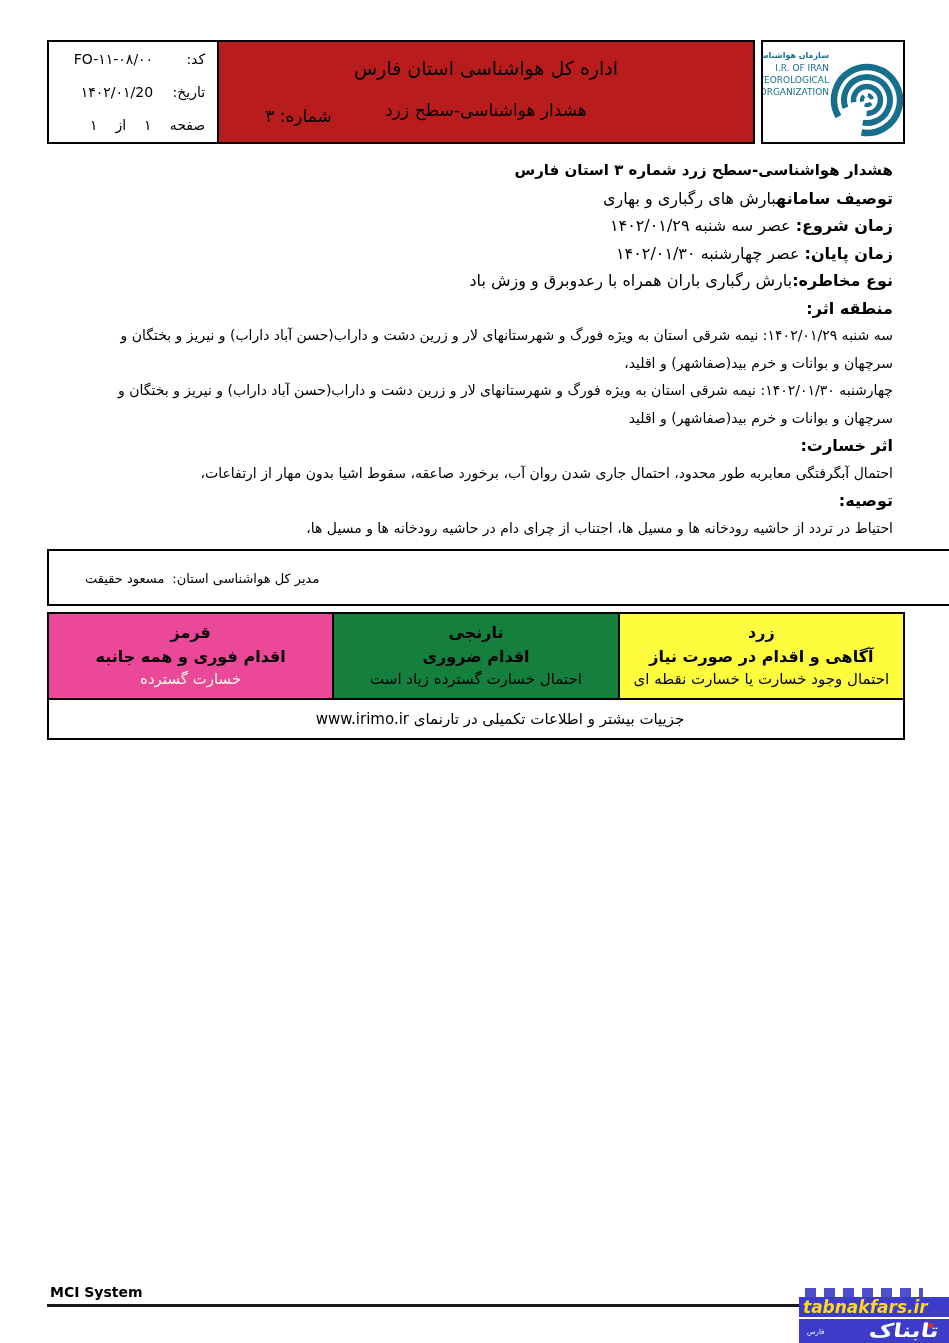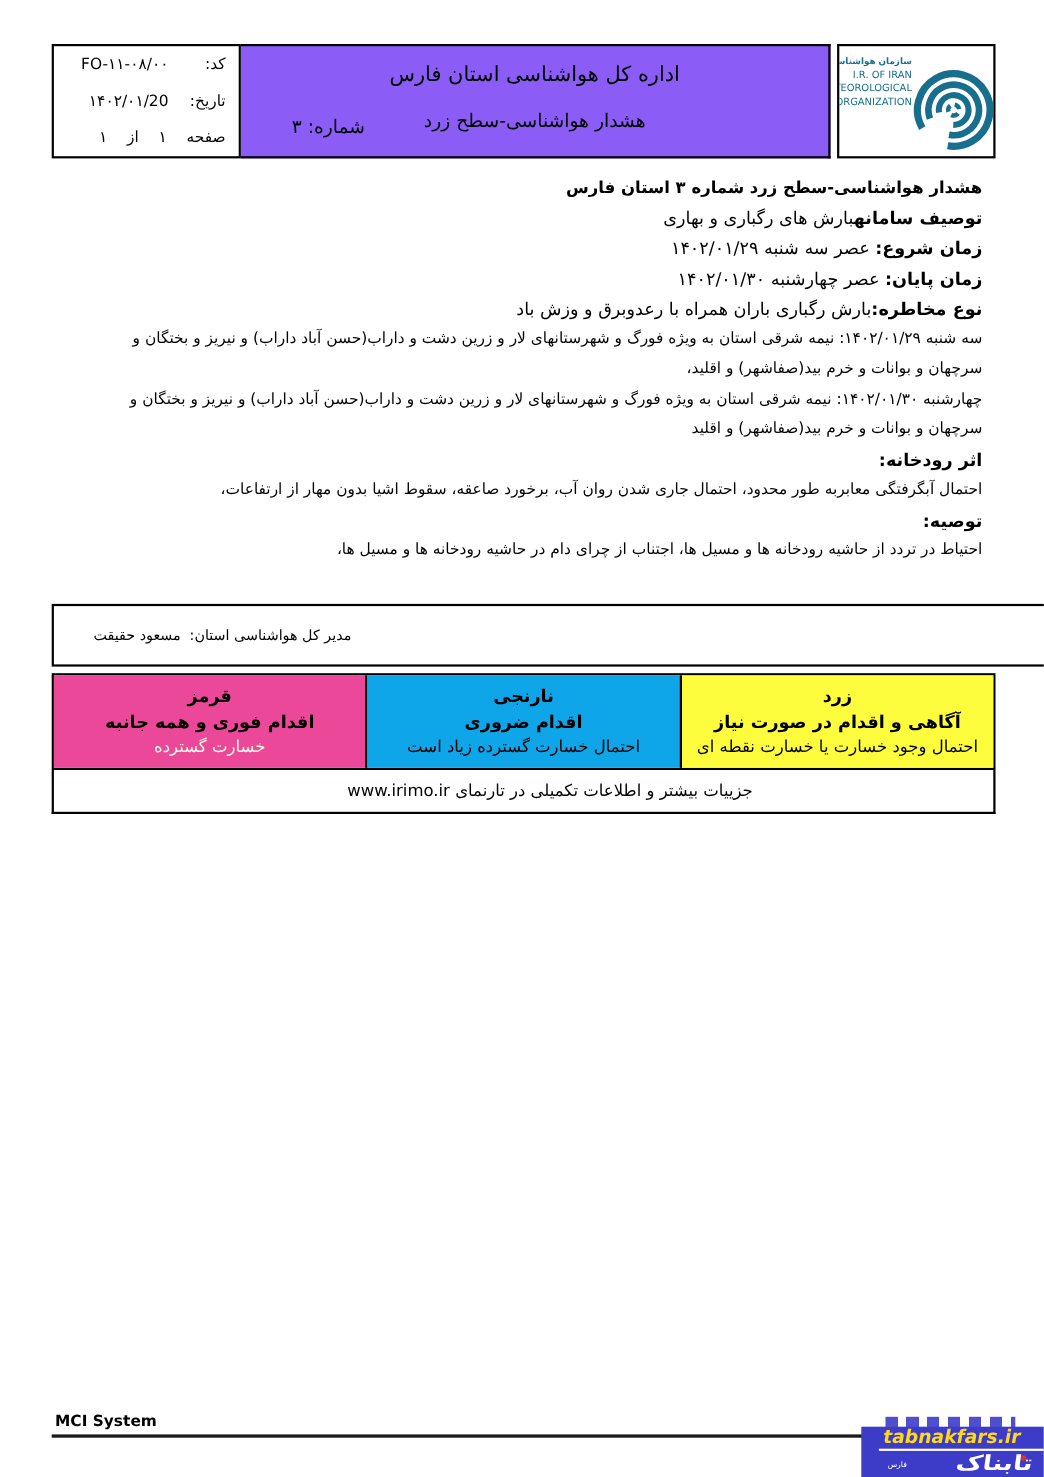--- a/index.html
+++ b/index.html
@@ -11,21 +11,21 @@
   .info-box{width:190px;box-sizing:border-box;border:2px solid #000;direction:rtl;
             display:flex;flex-direction:column;justify-content:space-between;
             padding:9px 12px;font-size:14px;}
   .info-row{display:flex;align-items:baseline;}
   .info-row .lbl{min-width:46px;}
   .info-row .val{margin-right:6px;direction:ltr;unicode-bidi:embed;}
   .page-row{display:flex;gap:0;align-items:baseline;}
   .page-row span{margin-left:18px;}
 
   .banner{width:602px;box-sizing:border-box;border:2px solid #000;border-left:none;
-          background:#8b5cf6;position:relative;direction:rtl;}
+          background:#b91c1c;position:relative;direction:rtl;}
   .banner-title{text-align:center;font-size:19px;margin-top:15px;}
   .banner-sub{text-align:center;font-size:17px;margin-top:21px;}
   .banner-number{position:absolute;left:46px;bottom:16px;font-size:17px;}
 
   .logo-box{width:153px;margin-left:6px;box-sizing:border-box;border:2px solid #000;
             background:#fff;display:flex;align-items:center;justify-content:center;}
 
   
   .body-text{position:absolute;top:157px;left:0;width:915px;box-sizing:border-box;
              padding:0 22px 0 14px;direction:rtl;}
@@ -45,36 +45,36 @@
   
   .levels{position:absolute;top:612px;left:47px;width:858px;}
   .levels-row{display:flex;direction:ltr;height:88px;border:2px solid #000;box-sizing:border-box;}
   .cell{flex:1;box-sizing:border-box;border-right:2px solid #000;direction:rtl;text-align:center;
         display:flex;flex-direction:column;justify-content:space-around;padding:7px 4px;}
   .cell:last-child{border-right:none;}
   .cell .name,.cell .action{font-weight:bold;font-size:16px;line-height:1.1;}
   .cell .desc{font-size:15px;line-height:1.1;}
   .cell.red{background:#ec4899;}
   .cell.red .desc{color:#fdfbe2;}
-  .cell.orange{background:#0ea5e9;}
+  .cell.orange{background:#15803d;}
   .cell.yellow{background:#fdfd3d;}
   .levels-footer{height:40px;box-sizing:border-box;border:2px solid #000;border-top:none;
                  display:flex;align-items:center;justify-content:center;
                  direction:rtl;font-size:15px;padding-left:48px;}
 
   
   .mci{position:absolute;left:50px;top:1284px;font-weight:bold;font-size:14px;direction:ltr;}
   .footer-line{position:absolute;left:47px;top:1304px;width:858px;height:3px;background:#1a1a1a;z-index:1;}
 
   
   .watermark{position:absolute;right:0;bottom:0;z-index:3;}
   .wm-cropped{position:absolute;right:26px;bottom:45px;width:118px;height:10px;
               background:repeating-linear-gradient(90deg,#3c3cc8 0 11px,transparent 11px 19px);
               opacity:.9;}
-  .wm-box{position:relative;width:150px;height:46px;background:#3c3cc8;overflow:hidden;padding-left:16px;}
+  .wm-box{position:relative;width:150px;height:46px;background:#3c3cc8;overflow:hidden;}
   .wm-site{direction:ltr;text-align:left;color:#ffd919;font-weight:bold;font-style:italic;
            font-size:17px;line-height:19px;padding:1px 4px 0 4px;border-bottom:2px solid #fff;}
   .wm-brand-row{position:relative;height:25px;direction:rtl;}
   .wm-brand{position:absolute;right:10px;top:-1px;color:#fff;font-weight:bold;font-size:19px;
             transform:skewX(-8deg) scaleX(1.25);transform-origin:right center;line-height:25px;}
   .wm-dot{position:absolute;right:16px;top:4px;width:5px;height:5px;border-radius:50%;background:#e03131;}
   .wm-sub{position:absolute;left:8px;top:9px;color:#fff;font-size:7px;}
 
   .logo-svg text{fill:#186f8d;}
 </style>
@@ -132,28 +132,31 @@
     </div>
     <div class="line">
       <span class="lbl">زمان شروع:</span><span> عصر سه شنبه ۱۴۰۲/۰۱/۲۹</span>
     </div>
     <div class="line">
       <span class="lbl">زمان پایان:</span><span> عصر چهارشنبه ۱۴۰۲/۰۱/۳۰</span>
     </div>
     <div class="line">
       <span class="lbl">نوع مخاطره:</span><span>بارش رگباری باران همراه با رعدوبرق و وزش باد</span>
     </div>
+    <div class="line">
+      <span class="lbl">منطقه اثر:</span>
+    </div>
 
     <div class="line para">سه شنبه ۱۴۰۲/۰۱/۲۹: نیمه شرقی استان به ویژه فورگ و شهرستانهای لار و زرین دشت و داراب(حسن آباد داراب) و نیریز و بختگان و</div>
     <div class="line para center">سرچهان و بوانات و خرم بید(صفاشهر) و اقلید،</div>
     <div class="line para">چهارشنبه ۱۴۰۲/۰۱/۳۰: نیمه شرقی استان به ویژه فورگ و شهرستانهای لار و زرین دشت و داراب(حسن آباد داراب) و نیریز و بختگان و</div>
     <div class="line para center">سرچهان و بوانات و خرم بید(صفاشهر) و اقلید</div>
 
     <div class="line">
-      <span class="lbl">اثر رودخانه:</span>
+      <span class="lbl">اثر خسارت:</span>
     </div>
     <div class="line para">احتمال آبگرفتگی معابربه طور محدود، احتمال جاری شدن روان آب، برخورد صاعقه، سقوط اشیا بدون مهار از ارتفاعات،</div>
 
     <div class="line">
       <span class="lbl">توصیه:</span>
     </div>
     <div class="line para">احتیاط در تردد از حاشیه رودخانه ها و مسیل ها، اجتناب از چرای دام در حاشیه رودخانه ها و مسیل ها،</div>
   </div>
 
   <div class="sig-box">

